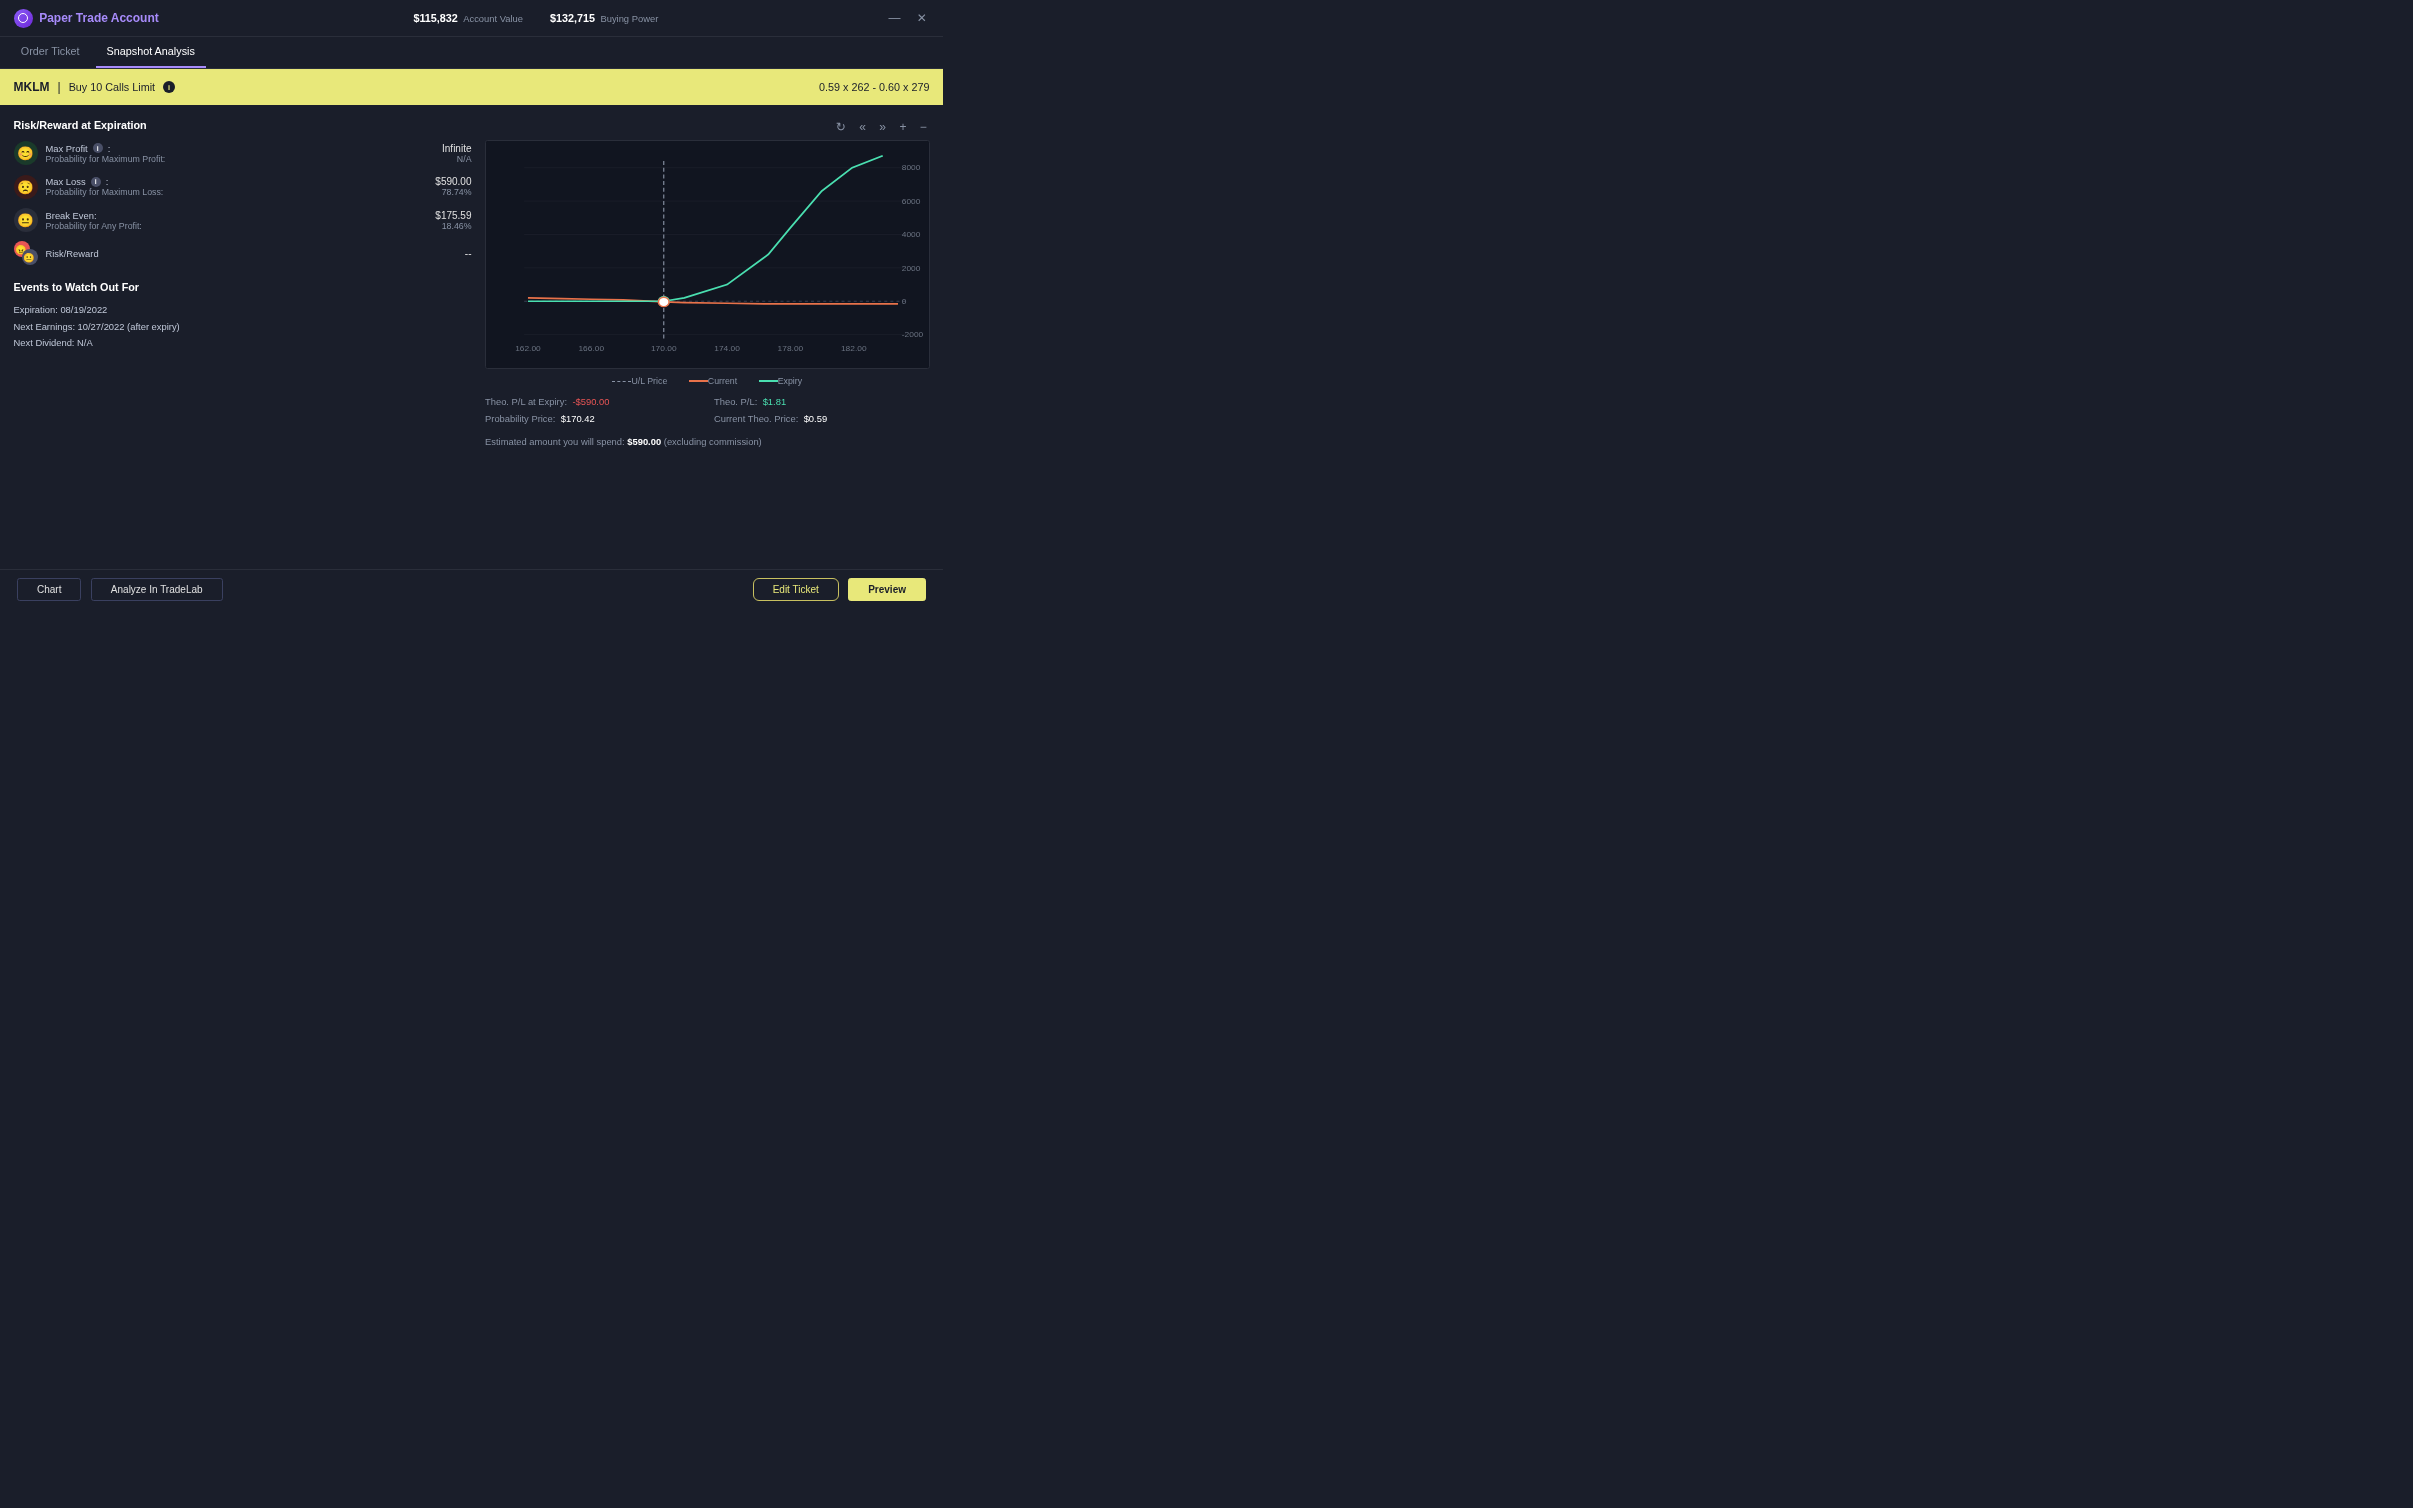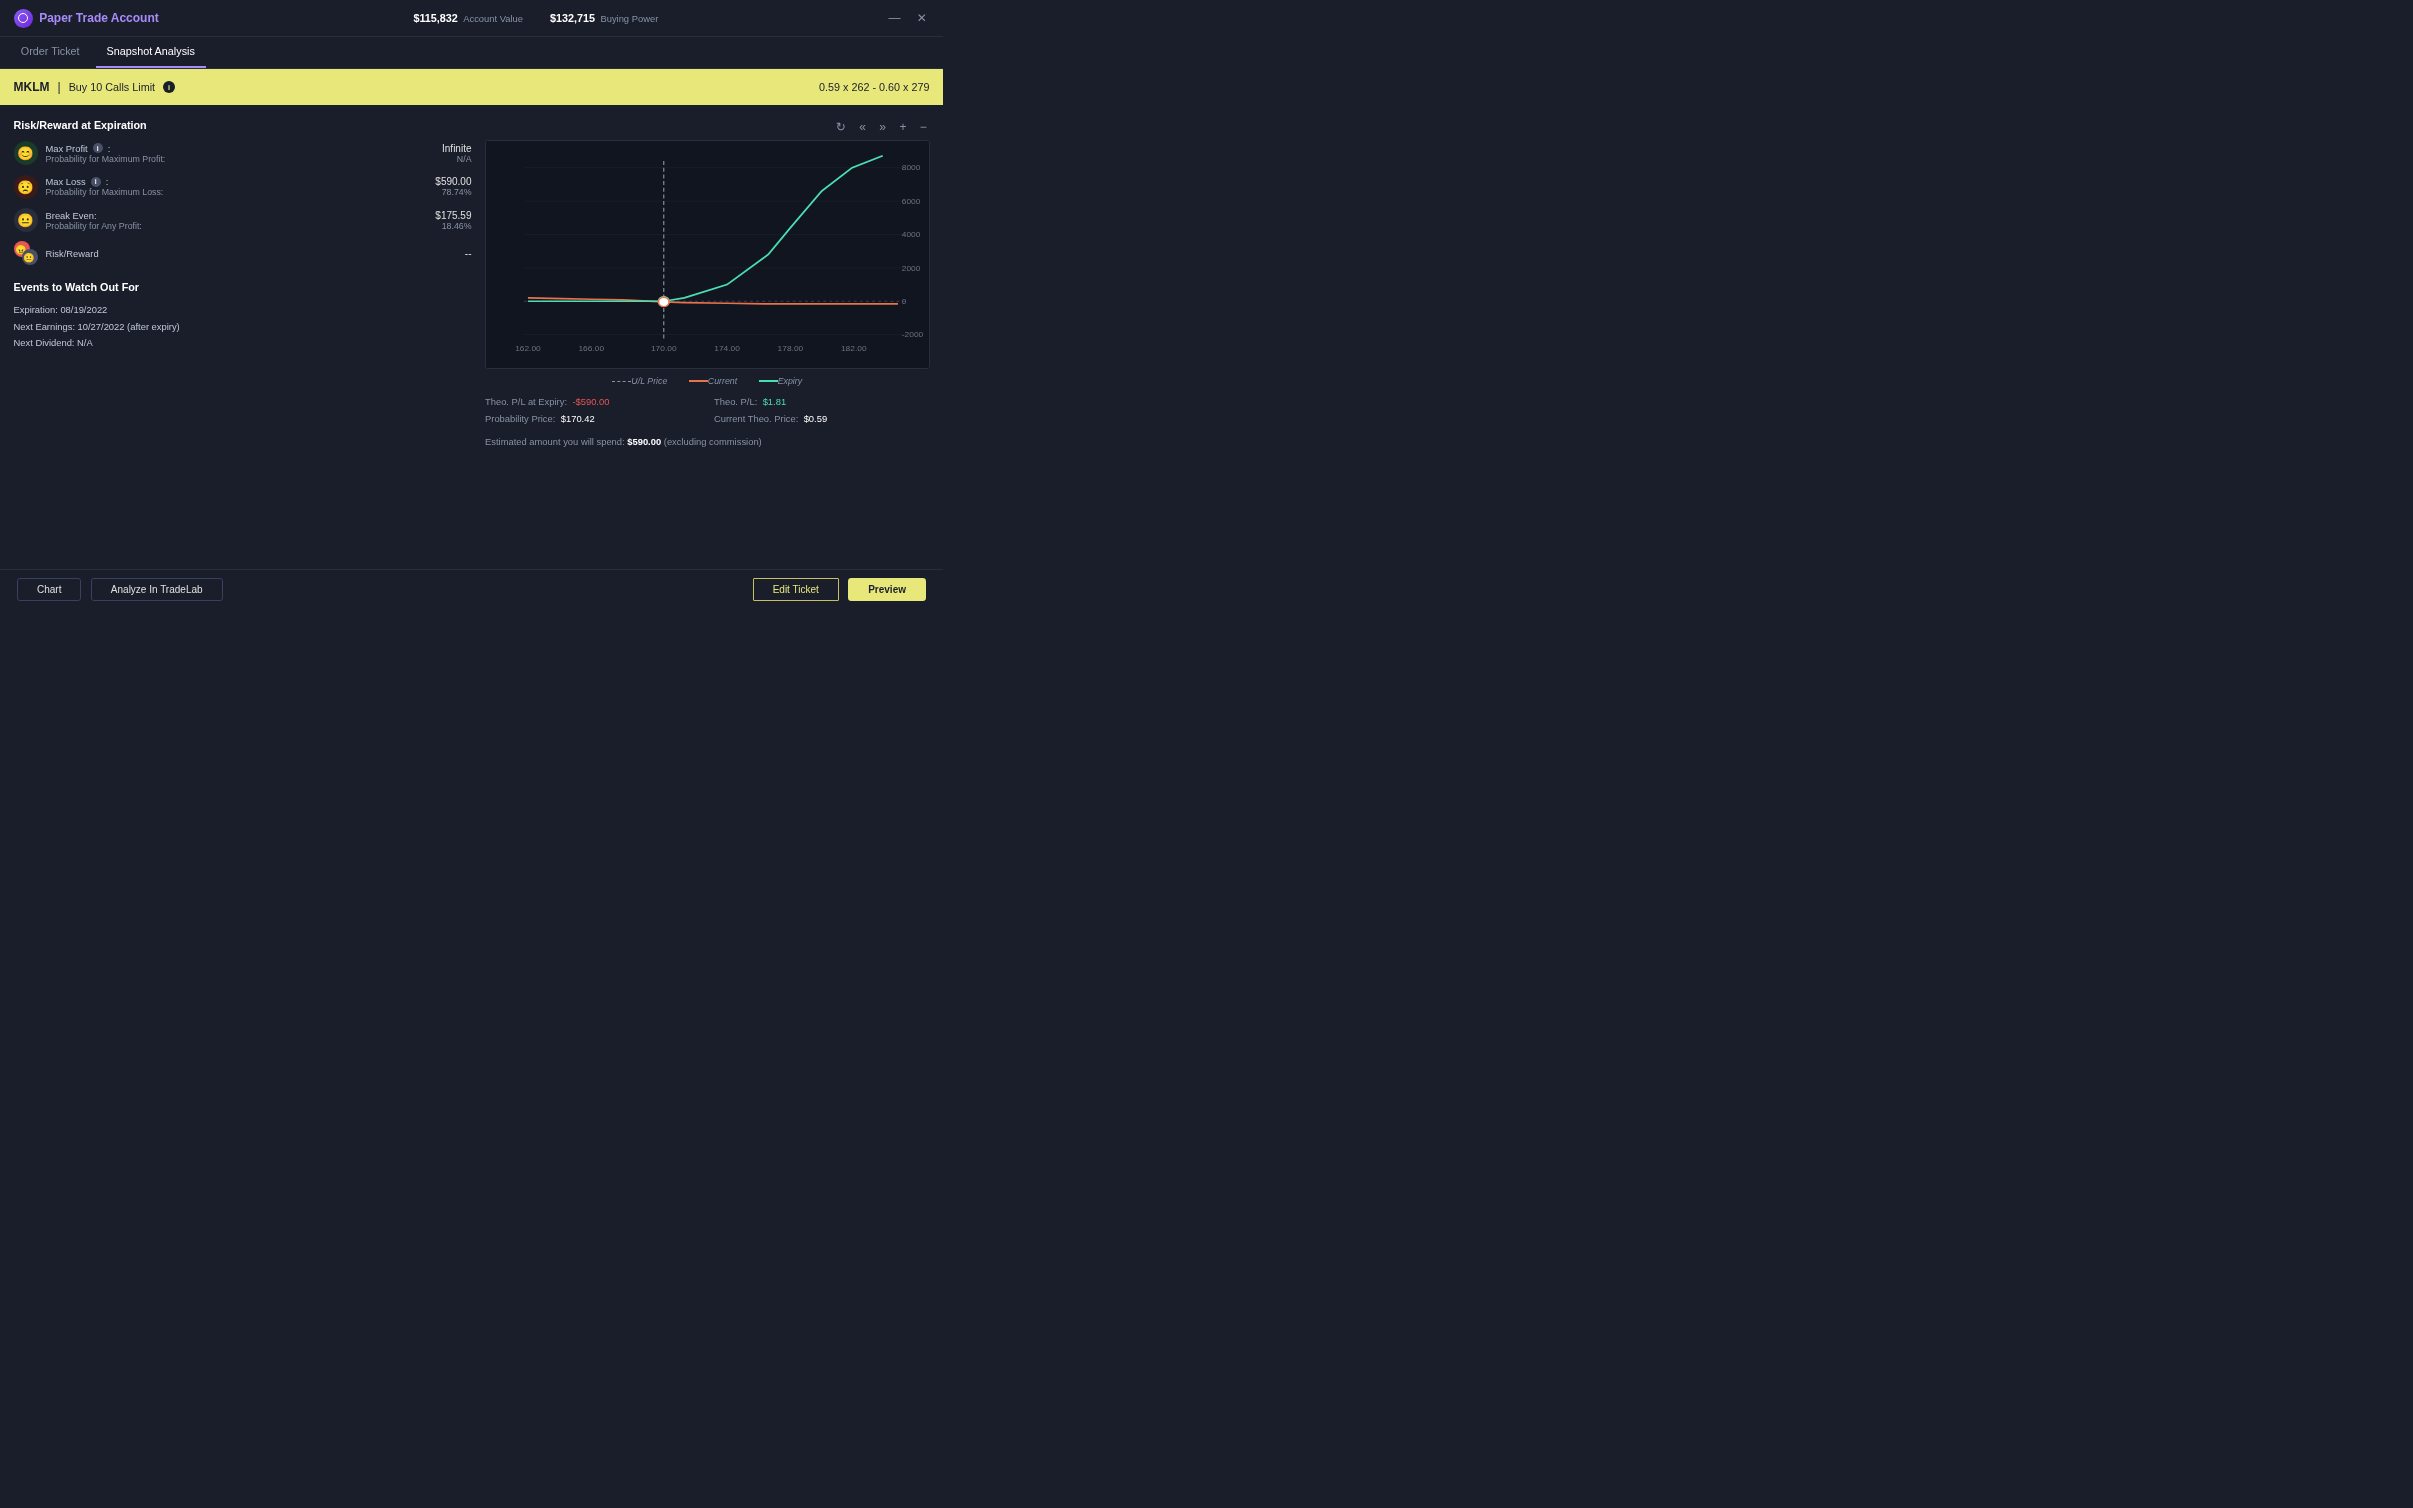--- a/index.html
+++ b/index.html
@@ -307,21 +307,20 @@
       gap: 21.5px;
       margin-top: 6.7px;
       align-items: center;
     }
     .legend-item {
       display: flex;
       align-items: center;
       gap: 0;
       font-size: 8.8px;
       color: #8892a4;
-      font-style: italic;
     }
     .legend-line {
       width: 19px;
       height: 2px;
     }
     .legend-line.current { background: #e8724a; }
     .legend-line.expiry { background: #4adfb0; }
 
     
     .chart-stats {
@@ -380,21 +379,21 @@
     }
     .footer-right {
       display: flex;
       gap: 9.4px;
     }
     .footer-btn-outline {
       background: transparent;
       border: 0.7px solid #c8c060;
       color: #e8e87a;
       padding: 5.4px 19px;
-      border-radius: 1px;
+      border-radius: 6px;
       font-size: 10px;
       cursor: pointer;
     }
     .footer-btn-filled {
       background: #e8e87a;
       border: 0.7px solid #e8e87a;
       color: #1a1e2a;
       padding: 5.4px 19px;
       border-radius: 2.7px;
       font-size: 10px;

